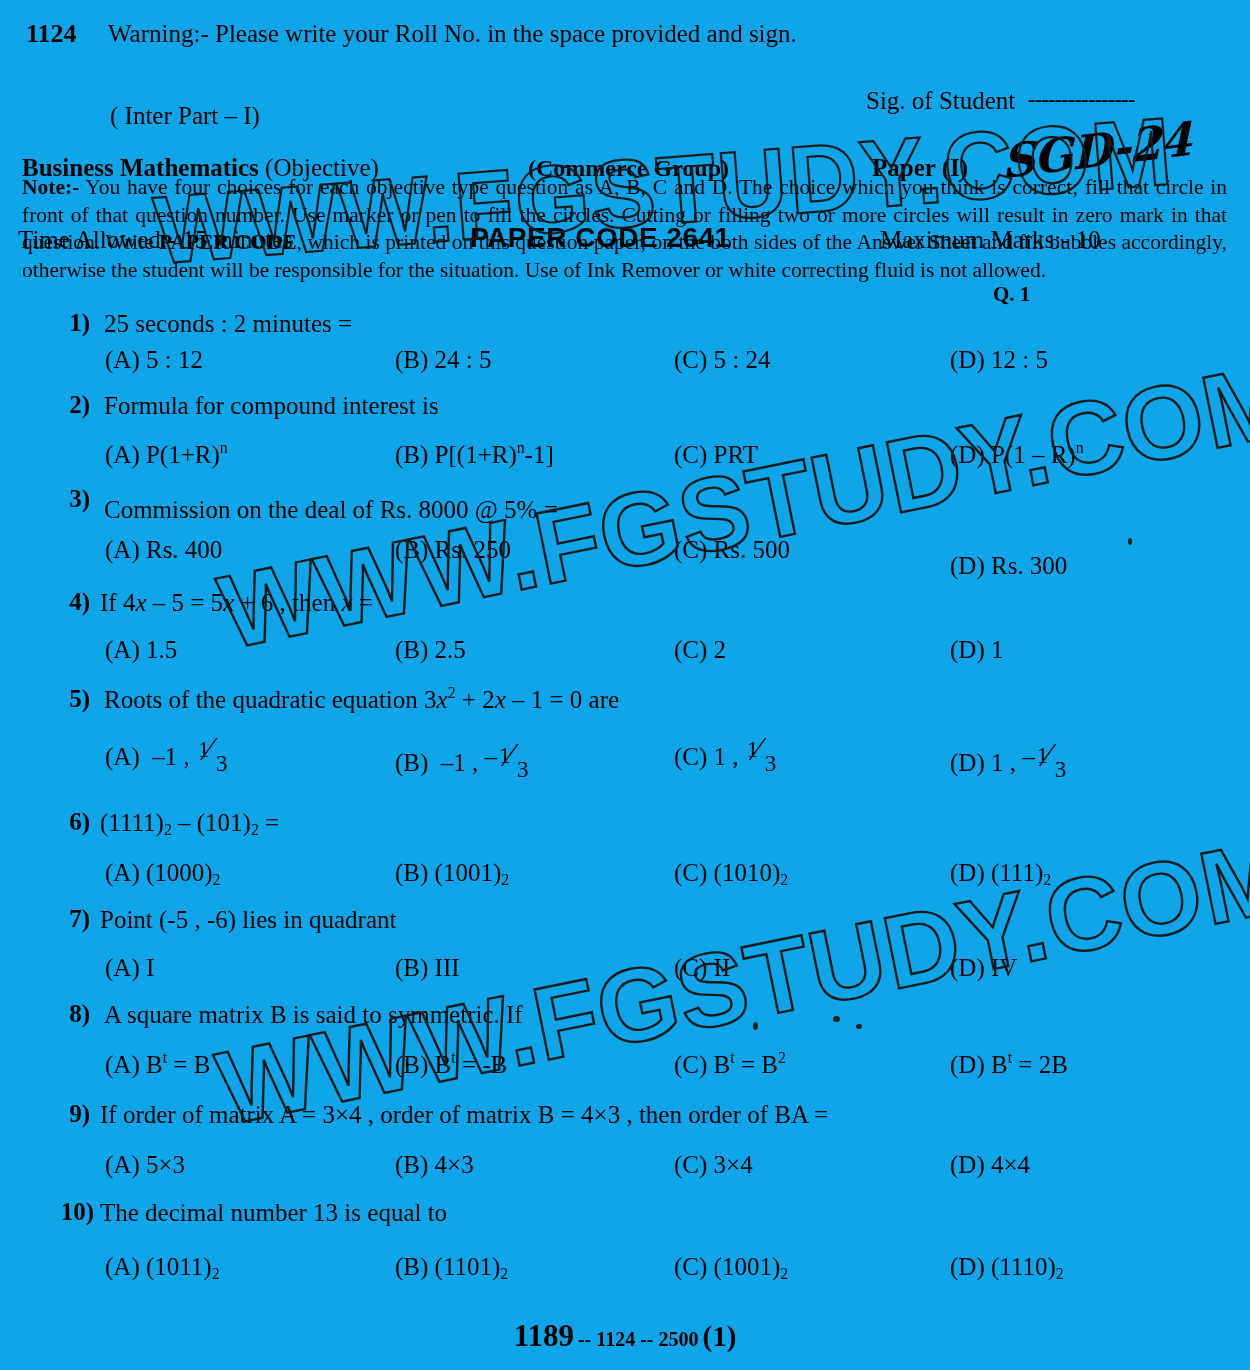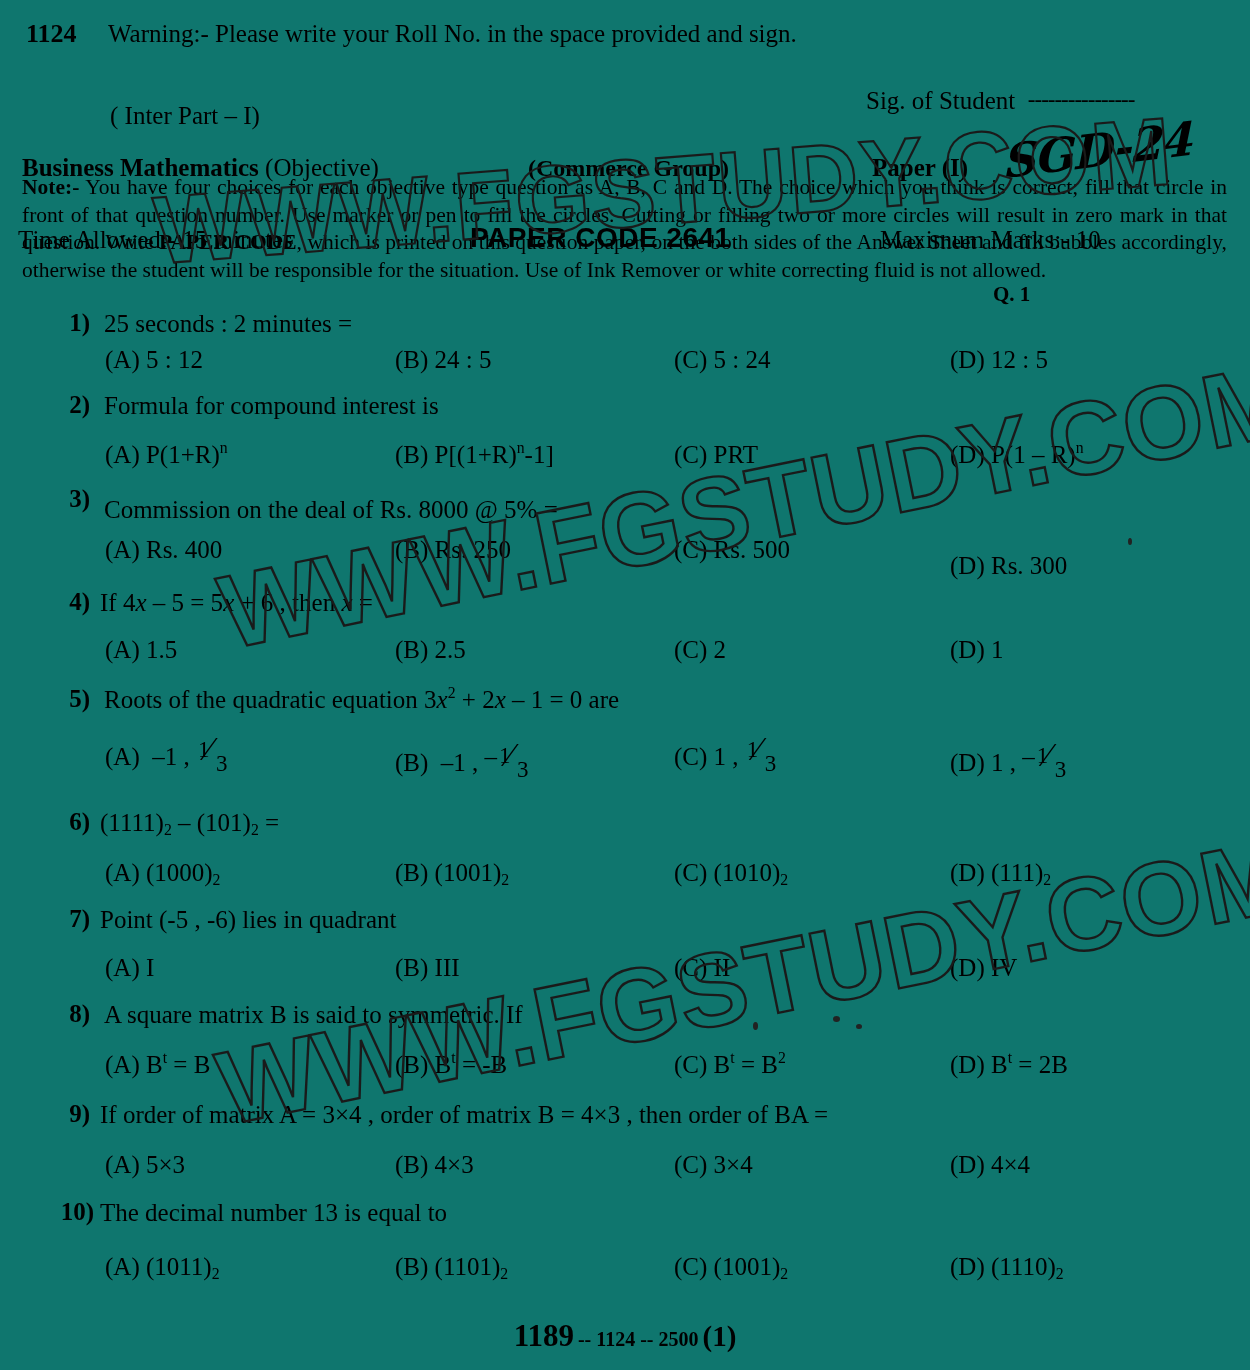--- a/index.html
+++ b/index.html
@@ -10,21 +10,21 @@
   }
   body {
     font-family: "Liberation Serif", "DejaVu Serif", serif;
     color: #000000;
   }
   #page {
     position: relative;
     width: 1250px;
     height: 1370px;
     overflow: hidden;
-    background: #0f766e;
+    background: #0ea5e9;
   }
 
   
   .hdr {
     position: absolute;
     left: 0; top: 0;
     width: 1250px;
   }
   .hdr-row {
     position: relative;

